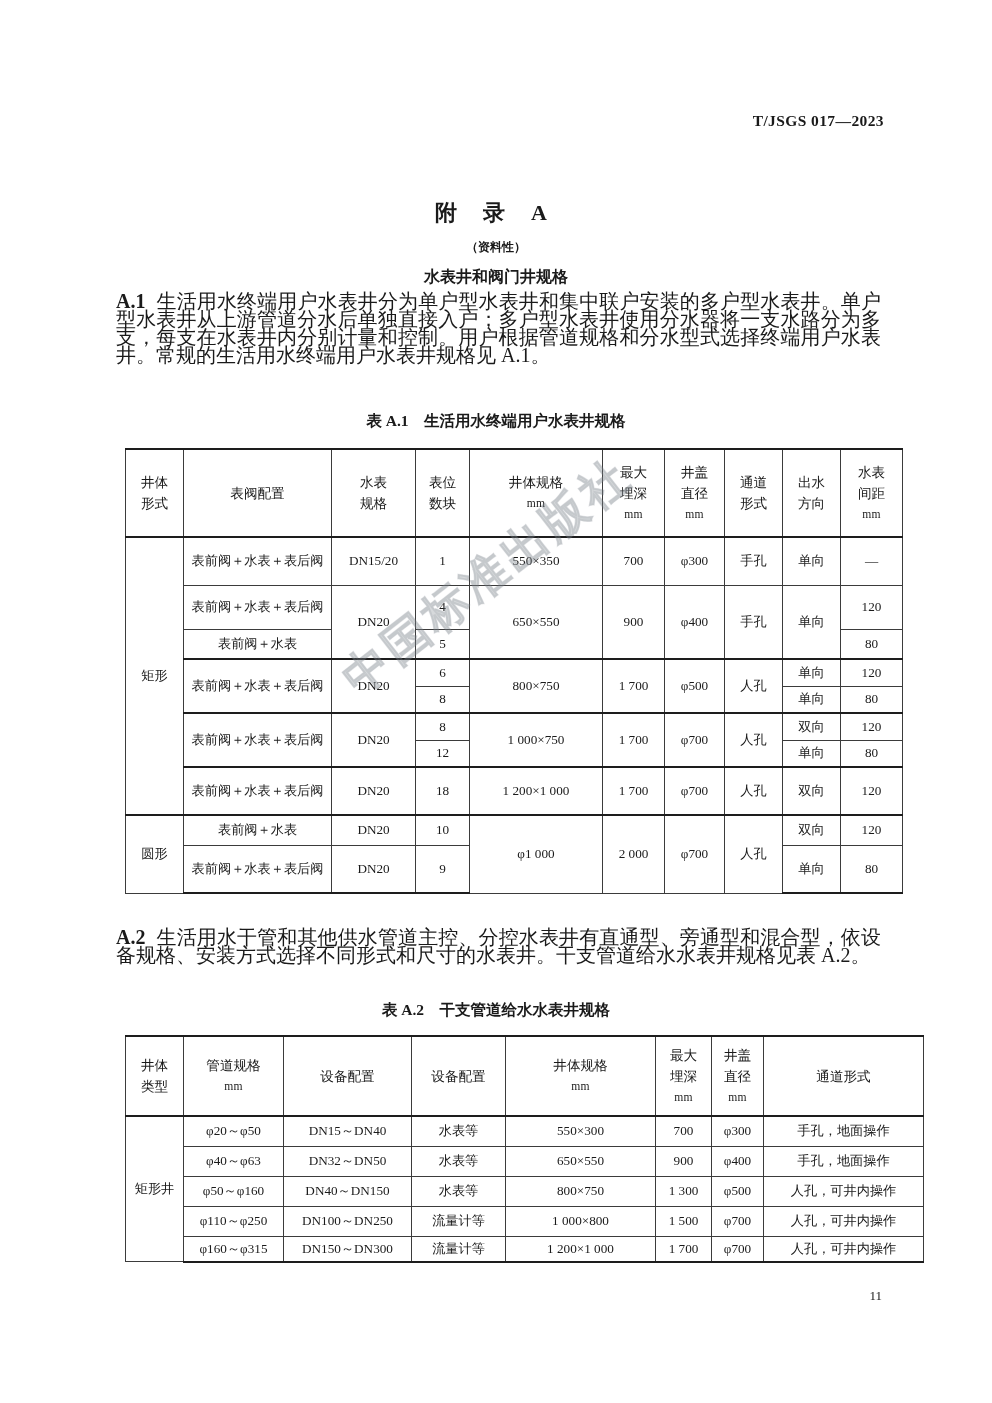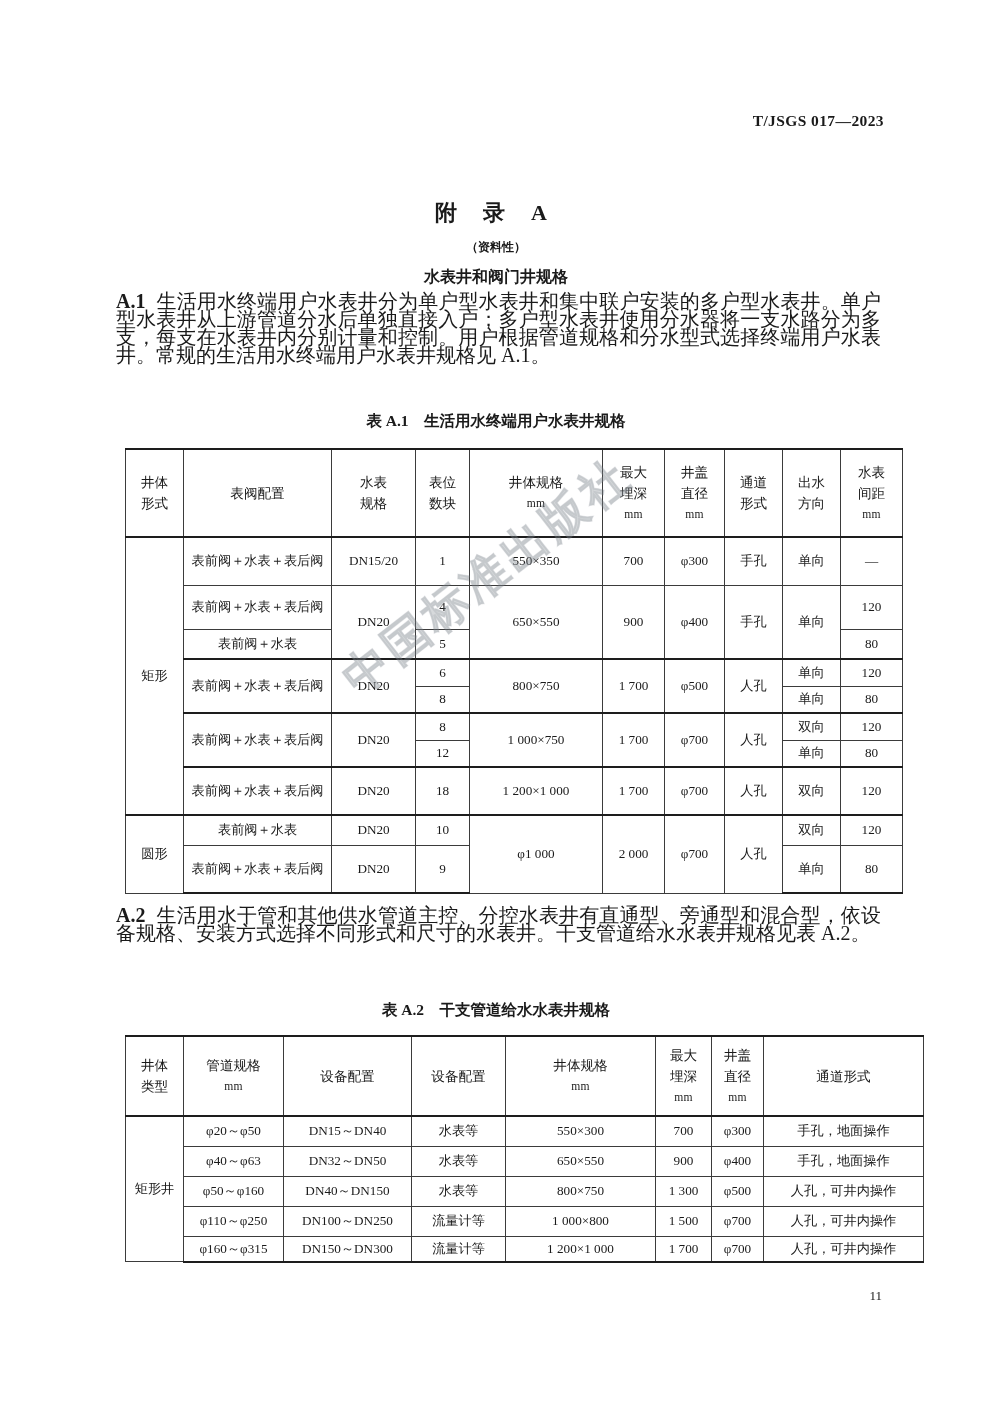--- a/index.html
+++ b/index.html
@@ -71,21 +71,21 @@
     line-height: 18px;
     text-align: justify;
     text-justify: inter-ideograph;
   }
   .para .cl {
     font-weight: bold;
     font-family: "Liberation Serif", serif;
     margin-right: 11px;
   }
   .para-a1 { top: 292px; text-indent: 0; }
-  .para-a2 { top: 906px; }
+  .para-a2 { top: 928px; }
 
   
   .table-caption {
     position: absolute;
     left: 0;
     width: 992px;
     text-align: center;
     font-size: 15.5px;
     font-weight: bold;
   }

